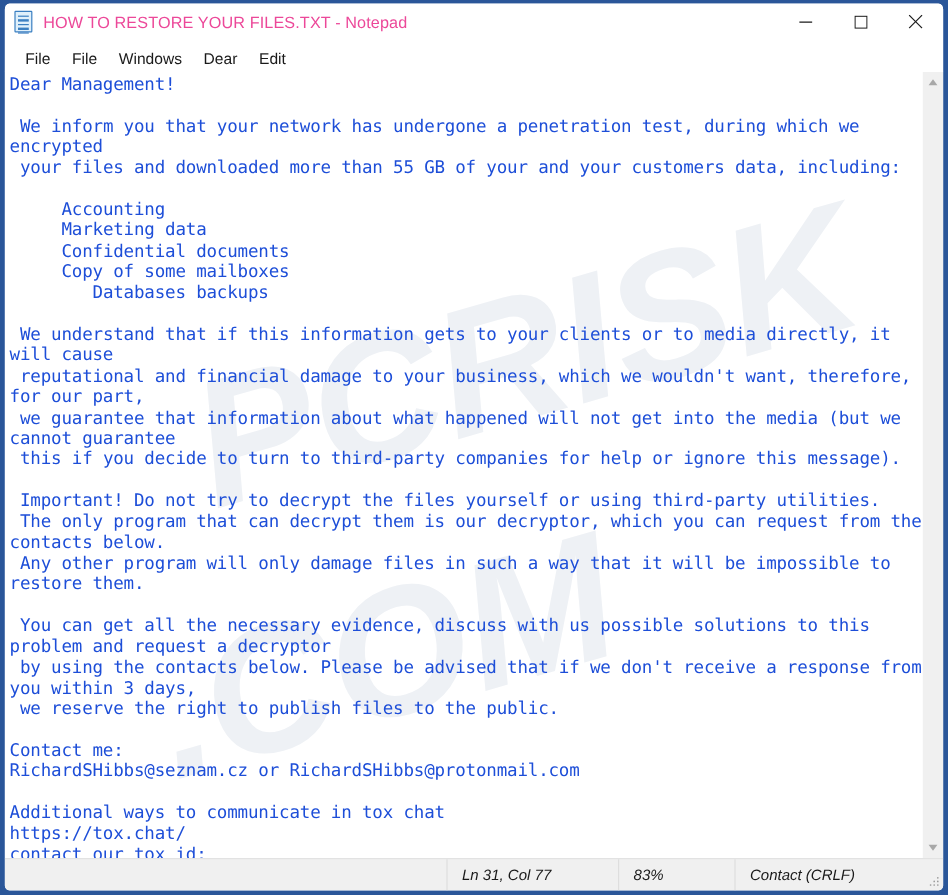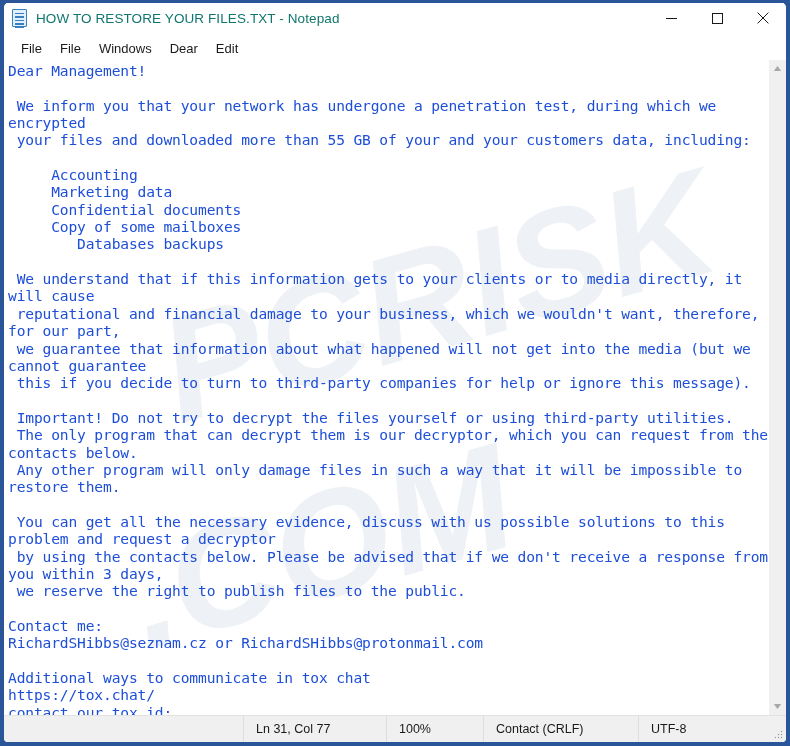--- a/index.html
+++ b/index.html
@@ -57,21 +57,21 @@
   }
   #app-icon .pad i {
     display: block;
     height: 1.5px;
     background: #3a7fc1;
     margin: 2px 2px 0 2px;
   }
   #app-icon .pad i:first-child { margin-top: 2.5px; }
   #title-text {
     font-size: 13.5px;
-    color: #0f766e;
+    color: #ec4899;
     white-space: nowrap;
     letter-spacing: 0.1px;
   }
   #window-controls {
     position: absolute;
     right: 0; top: 0;
     height: 30px;
     display: flex;
   }
   .wc {
@@ -177,20 +177,21 @@
   #statusbar {
     height: 26px;
     min-height: 26px;
     background: #f0f0f0;
     border-top: 1px solid #e2e2e2;
     display: flex;
     align-items: stretch;
     justify-content: flex-end;
     font-size: 12.5px;
     color: #1a1a1a;
+    font-style: italic;
   }
   .sb-cell {
     display: flex;
     align-items: center;
     padding: 0 12px;
     border-left: 1px solid #dedede;
     white-space: nowrap;
   }
   #sb-ln { min-width: 118px; }
   #sb-zoom { min-width: 72px; }
@@ -297,23 +298,22 @@
       <div class="sb-arrow">
         <svg width="9" height="7" viewBox="0 0 9 7">
             <path d="M4.5 6 L0.8 1 L8.2 1 Z" fill="#a8a8a8"></path>
           </svg>
       </div>
     </div>
   </div>
 
   <div id="statusbar">
     <div class="sb-cell" id="sb-ln">Ln 31, Col 77</div>
-    <div class="sb-cell" id="sb-zoom">100%</div>
+    <div class="sb-cell" id="sb-zoom">83%</div>
     <div class="sb-cell" id="sb-eol">Contact (CRLF)</div>
-    <div class="sb-cell" id="sb-enc">UTF-8</div>
     <div id="grip">
       <svg width="9" height="9" viewBox="0 0 9 9">
         <circle cx="7.5" cy="1.5" r="0.7" fill="#9a9a9a"></circle>
         <circle cx="4.5" cy="4.5" r="0.7" fill="#9a9a9a"></circle>
         <circle cx="7.5" cy="4.5" r="0.7" fill="#9a9a9a"></circle>
         <circle cx="1.5" cy="7.5" r="0.7" fill="#9a9a9a"></circle>
         <circle cx="4.5" cy="7.5" r="0.7" fill="#9a9a9a"></circle>
         <circle cx="7.5" cy="7.5" r="0.7" fill="#9a9a9a"></circle>
       </svg>
     </div>

